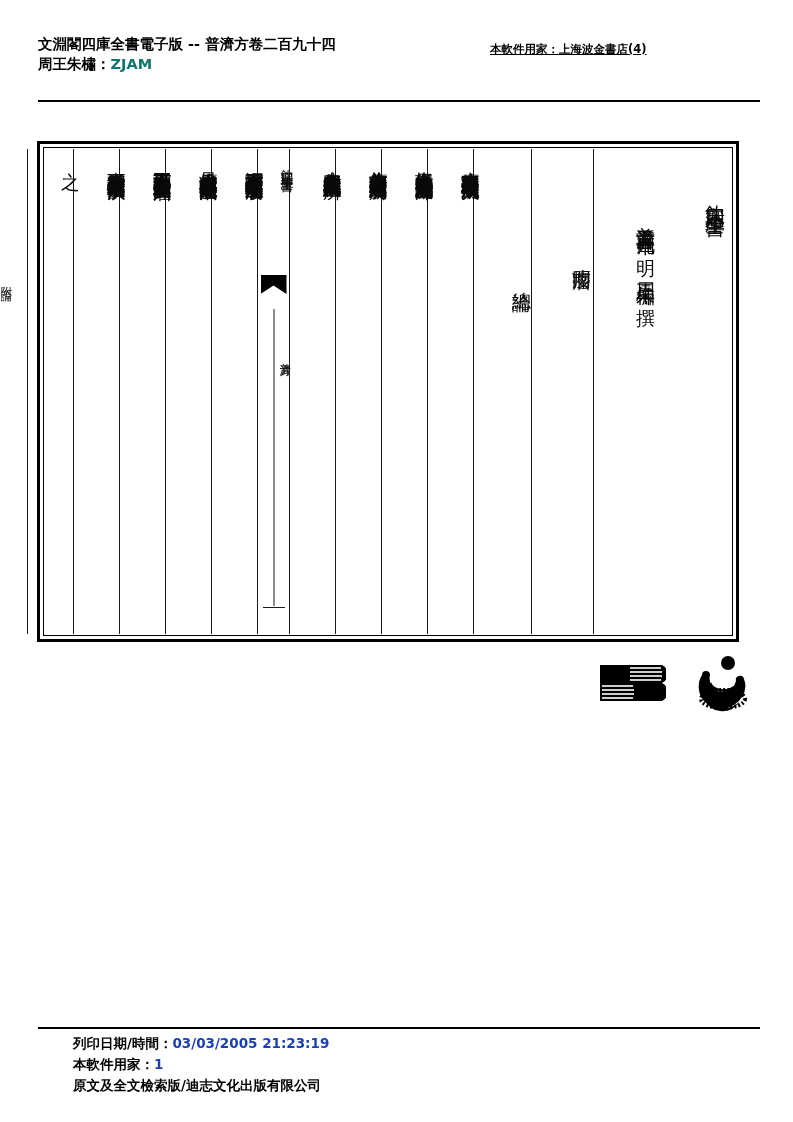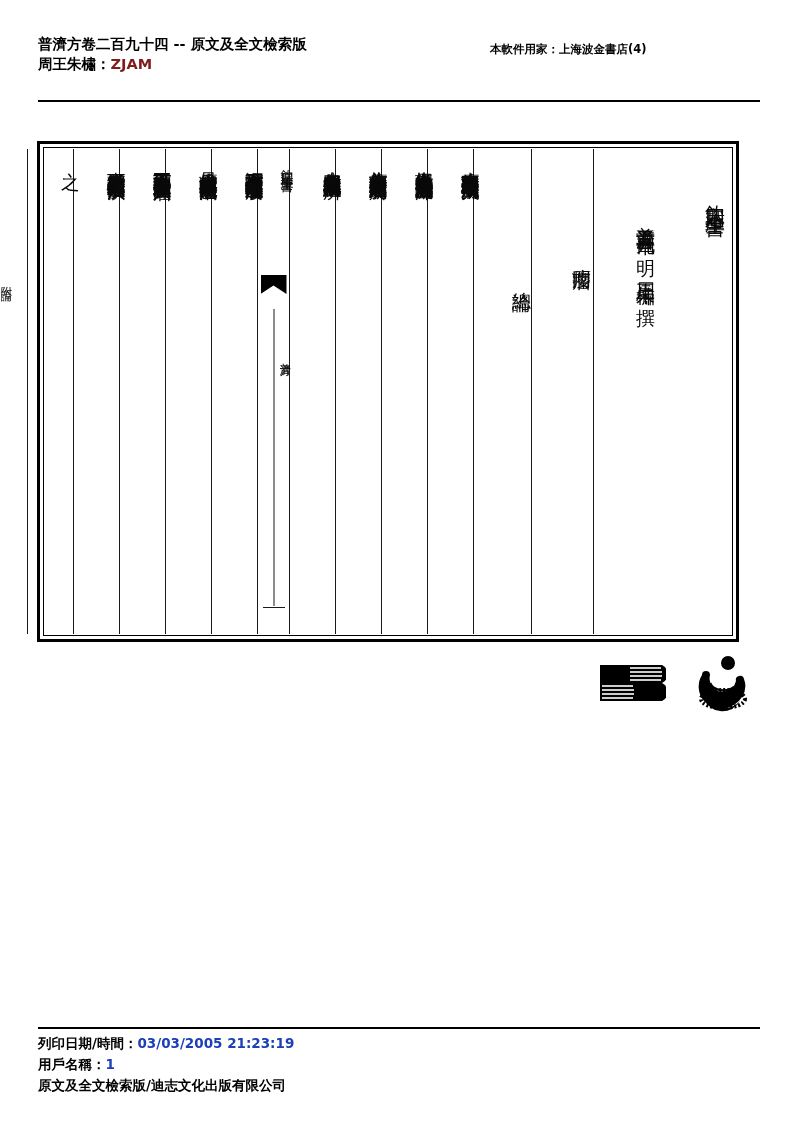--- a/index.html
+++ b/index.html
@@ -31,29 +31,30 @@
     width: 430px;
   }
   .hdr-line {
     font-size: 14.5px;
     font-weight: bold;
     line-height: 20px;
     white-space: nowrap;
     letter-spacing: 0px;
   }
   .hdr-line .val {
-    color: #7f1d1d;
+    color: #0f766e;
     font-weight: bold;
   }
   .hdr-right {
     position: absolute;
     right: 0;
     top: 3px;
     width: 270px;
     text-align: left;
+    text-decoration: underline;
   }
   .hdr-r-line {
     font-size: 11.5px;
     font-weight: bold;
     line-height: 25px;
     white-space: nowrap;
   }
   #header-rule {
     position: absolute;
     left: 38px;
@@ -76,20 +77,21 @@
     position: absolute;
     left: 38px;
     top: 1033px;
     width: 722px;
   }
   .ft-line {
     font-size: 13.5px;
     font-weight: bold;
     line-height: 21px;
     white-space: nowrap;
+    margin-left: 35px;
   }
   .ft-line .val {
     color: #1a3fb8;
     font-weight: bold;
   }
 
   
   #book-frame {
     position: absolute;
     left: 37px;
@@ -230,21 +232,21 @@
     top: 0px;
     width: 56px;
     height: 58px;
   }
 </style>
 </head>
 <body>
 
 <div id="header">
   <div class="hdr-left">
-    <div class="hdr-line">普濟方卷二百九十四 -- 原文及全文檢索版</div>
+    <div class="hdr-line">文淵閣四庫全書電子版 -- 普濟方卷二百九十四</div>
     <div class="hdr-line">
       <span>周王朱橚：</span><span class="val">ZJAM</span>
     </div>
   </div>
   <div class="hdr-right">
     <div class="hdr-r-line">本軟件用家：上海波金書店(4)</div>
   </div>
 </div>
 <div id="header-rule"></div>
 
@@ -343,16 +345,16 @@
     <path d="M16 28 a14 10 0 0 0 24 4" fill="none" stroke="#000" stroke-width="2.5"></path>
   </svg>
 </div>
 
 <div id="footer-rule"></div>
 <div id="footer">
   <div class="ft-line">
     <span>列印日期/時間：</span><span class="val">03/03/2005 21:23:19</span>
   </div>
   <div class="ft-line">
-    <span>用戶名稱：</span><span class="val">1</span>
+    <span>本軟件用家：</span><span class="val">1</span>
   </div>
   <div class="ft-line">原文及全文檢索版/迪志文化出版有限公司</div>
 </div>
 
 </body></html>

